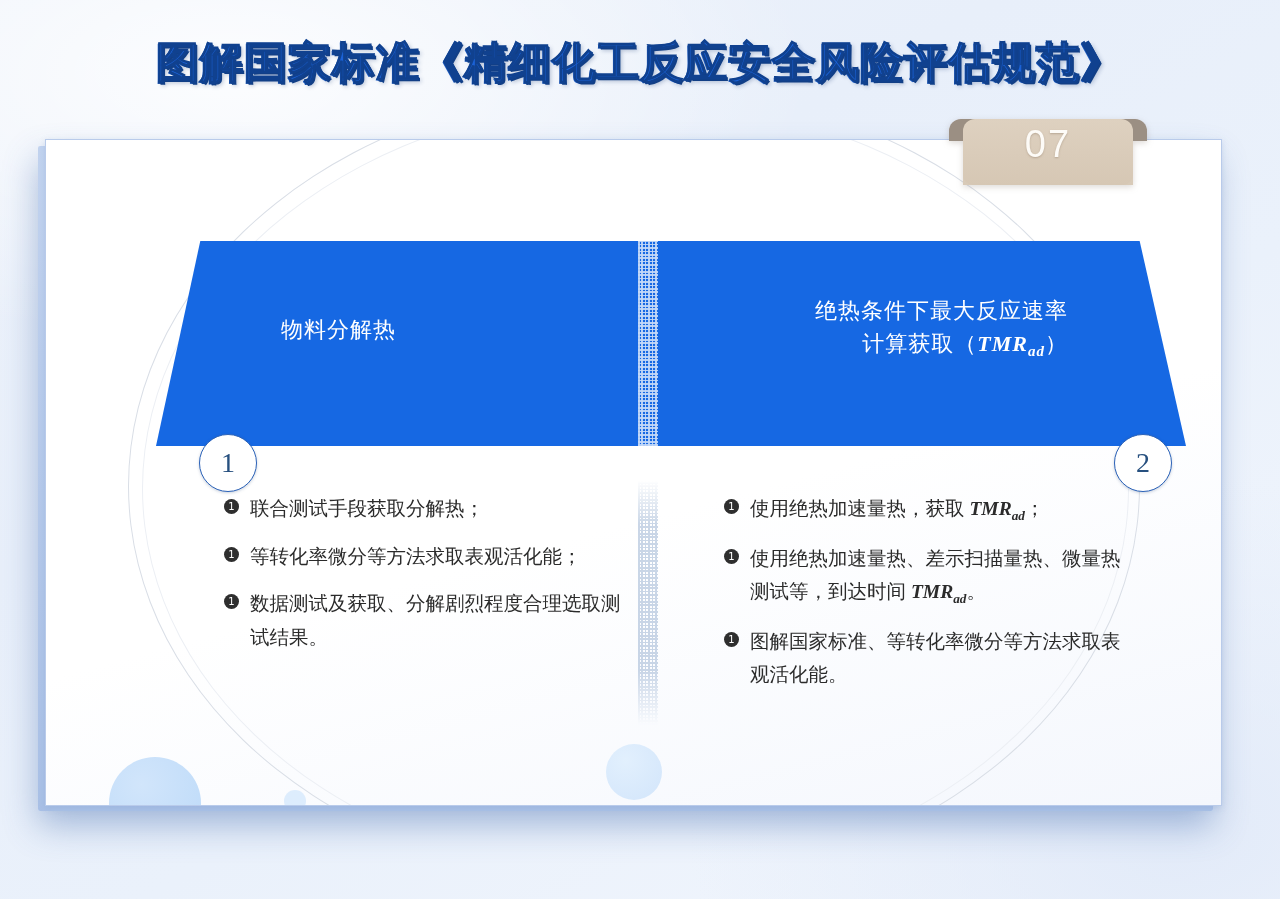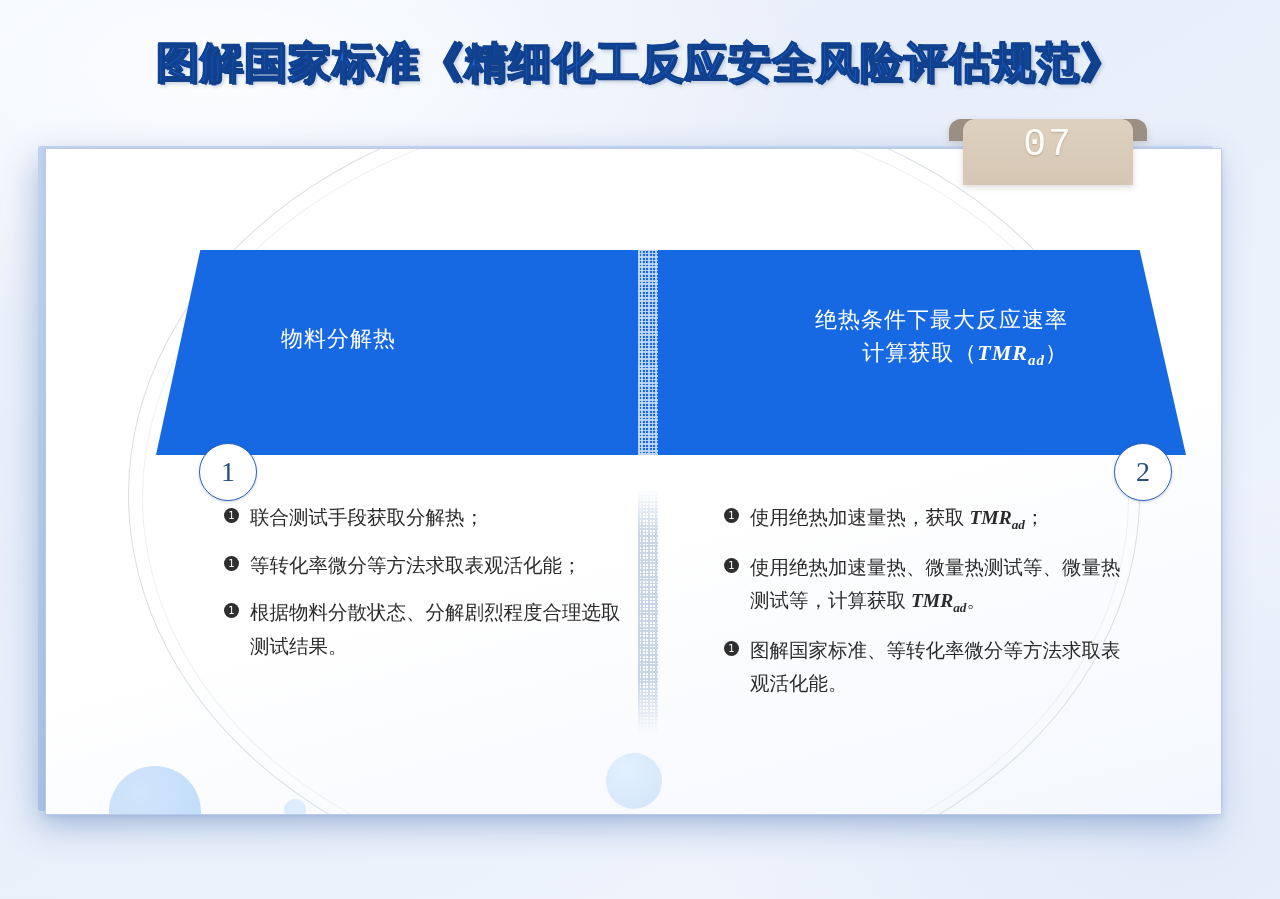--- a/index.html
+++ b/index.html
@@ -35,21 +35,21 @@
   }
 
   
   .card-under{
     position:absolute;left:38px;top:146px;width:1175px;height:665px;
     background:linear-gradient(180deg,#c2d3ef,#a9c0e6);
     border-radius:2px;
     box-shadow:0 14px 34px rgba(70,110,175,.45);
   }
   .card{
-    position:absolute;left:45px;top:148px;width:1175px;height:665px;
+    position:absolute;left:45px;top:139px;width:1175px;height:665px;
     background:linear-gradient(165deg,#ffffff 0%,#ffffff 55%,#f4f7fd 100%);
     border:1px solid #b9cbea;
     overflow:hidden;
     box-shadow:0 2px 6px rgba(120,150,200,.25);
   }
   
   .arc{
     position:absolute;left:82px;top:-55px;width:1010px;height:800px;
     border:1px solid #d9dee6;border-radius:50%;
     pointer-events:none;
@@ -74,21 +74,21 @@
     -webkit-clip-path:polygon(0 0,100% 0,100% 100%,58% 100%,50% 118%,42% 100%,0 100%);
     clip-path:polygon(0 0,100% 0,100% 100%,58% 100%,50% 118%,42% 100%,0 100%);
   }
   .ribbon-tail-l,.ribbon-tail-r{
     position:absolute;top:0;width:26px;height:22px;background:#9b8f83;border-radius:12px 0 0 0;
   }
   .ribbon-tail-l{left:-14px;}
   .ribbon-tail-r{right:-14px;border-radius:0 12px 0 0;}
   .ribbon-num{
     position:absolute;left:0;right:0;top:4px;text-align:center;
-    font-family:Liberation Mono, monospace;
+    font-family:Liberation Sans, sans-serif;
     font-size:38px;color:#fdfbf7;letter-spacing:2px;
     text-shadow:0 1px 2px rgba(140,120,100,.45);
   }
 
   
   .sec-head{position:absolute;left:0;top:172px;width:1175px;height:44px;}
   .sec-title{
     position:absolute;left:0;right:0;top:0;text-align:center;
     font-family:"DejaVu Sans","Liberation Sans",sans-serif;
     font-weight:bold;font-size:25px;color:#1f2f4d;letter-spacing:2px;
@@ -228,32 +228,32 @@
     <div class="bullet">
       <span class="mk">1</span>
       <span class="tx">联合测试手段获取分解热；</span>
     </div>
     <div class="bullet">
       <span class="mk">1</span>
       <span class="tx">等转化率微分等方法求取表观活化能；</span>
     </div>
     <div class="bullet">
       <span class="mk">1</span>
-      <span class="tx">根据物料分散状态、分解剧烈程度合理选取测试结果。</span>
+      <span class="tx">数据测试及获取、分解剧烈程度合理选取测试结果。</span>
     </div>
   </div>
 
   <div class="col right">
     <div class="bullet">
       <span class="mk">1</span>
       <span class="tx"><span>使用绝热加速量热，获取 </span><span class="tmr"><span>TMR</span><sub>ad</sub></span><span>；</span></span>
     </div>
     <div class="bullet">
       <span class="mk">1</span>
-      <span class="tx"><span>使用绝热加速量热、微量热测试等、微量热测试等，计算获取 </span><span class="tmr"><span>TMR</span><sub>ad</sub></span><span>。</span></span>
+      <span class="tx"><span>使用绝热加速量热、差示扫描量热、微量热测试等，到达时间 </span><span class="tmr"><span>TMR</span><sub>ad</sub></span><span>。</span></span>
     </div>
     <div class="bullet">
       <span class="mk">1</span>
       <span class="tx"><span>图解国家标准、等转化率微分等方法求取表观活化能。</span></span>
     </div>
   </div>
 
 </div>
 
 <div class="ribbon">

